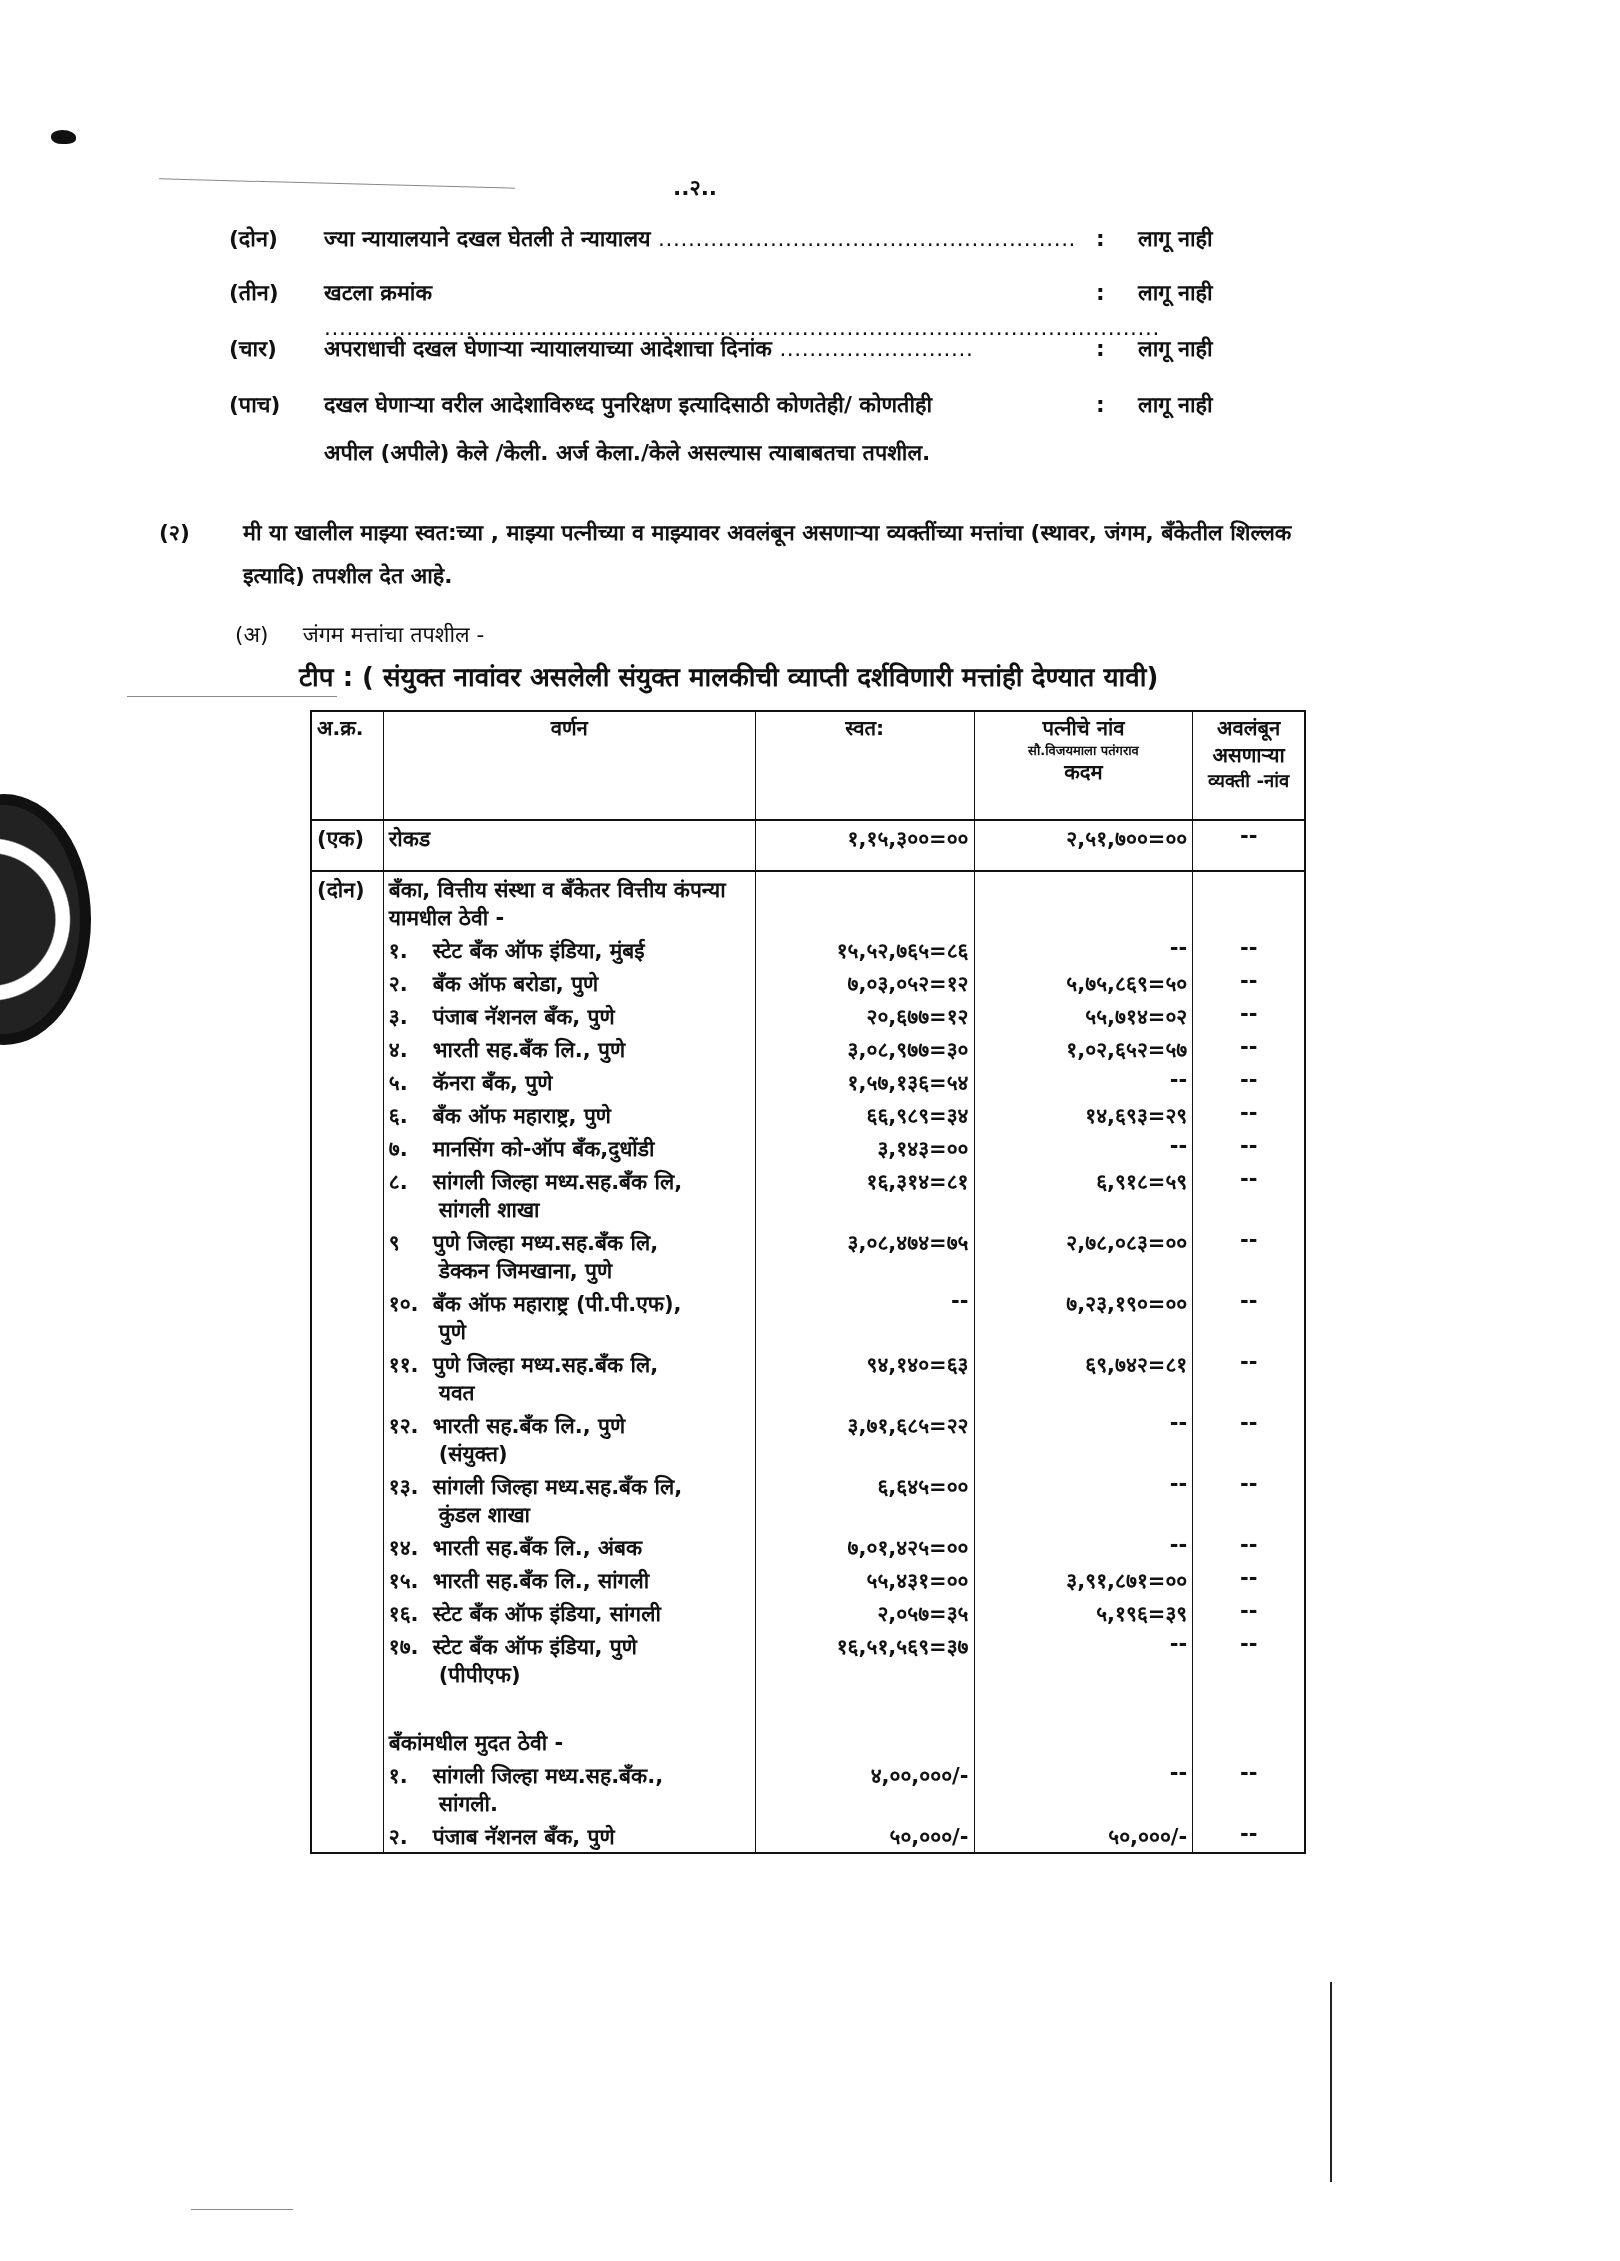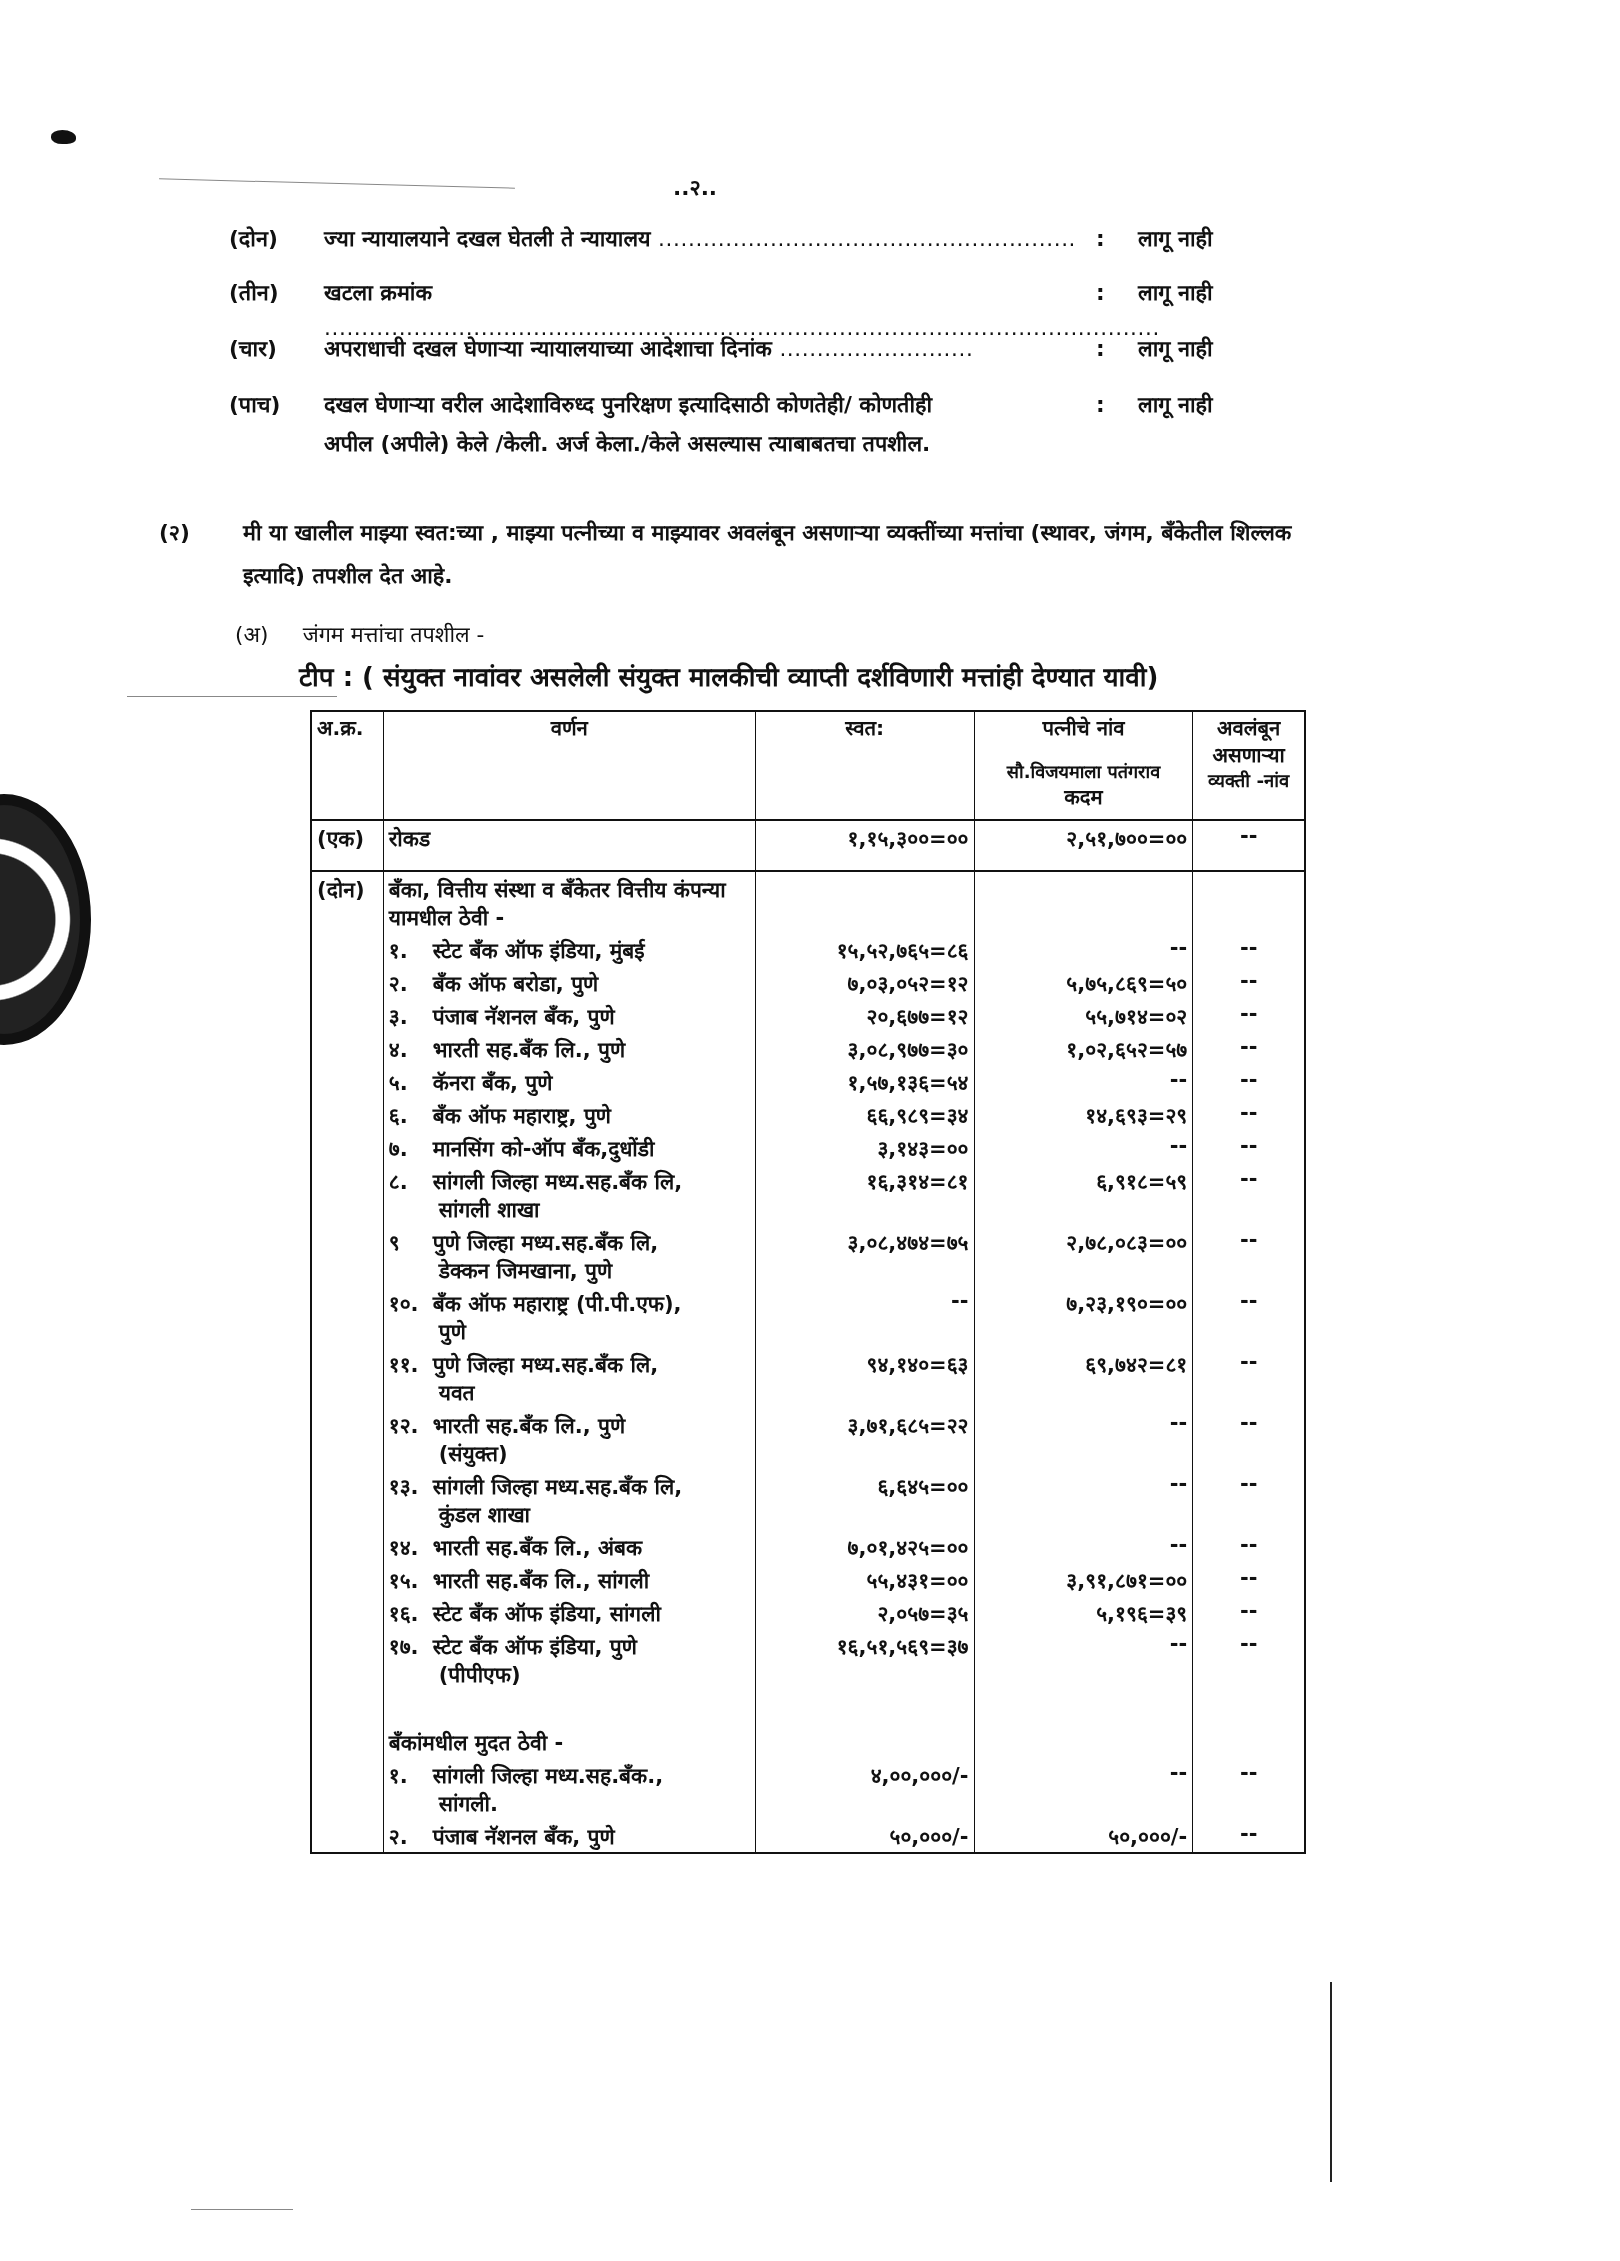--- a/index.html
+++ b/index.html
@@ -81,21 +81,21 @@
 <div class="item-row" style="top:332px;">
   <span class="lbl">(चार)</span>
   <span class="txt"><span>अपराधाची दखल घेणाऱ्या न्यायालयाच्या आदेशाचा दिनांक</span> <span class="dots">..........................</span></span>
   <span class="colon">:</span>
   <span class="val">लागू नाही</span>
 </div>
 <div class="item-row" style="top:388px;">
   <span class="lbl">(पाच)</span>
   <span class="txt">
     <span>दखल घेणाऱ्या वरील आदेशाविरुध्द पुनरिक्षण इत्यादिसाठी कोणतेही/ कोणतीही</span><br>
-    <span style="display:inline-block;margin-top:4px;">अपील (अपीले) केले /केली. अर्ज केला./केले असल्यास त्याबाबतचा तपशील.</span>
+    <span style="display:inline-block;margin-top:13px;">अपील (अपीले) केले /केली. अर्ज केला./केले असल्यास त्याबाबतचा तपशील.</span>
   </span>
   <span class="colon">:</span>
   <span class="val">लागू नाही</span>
 </div>
 
 <div class="para" style="top:511px;">
   <span class="num">(२)</span>
   <span class="body">मी या खालील माझ्या स्वत:च्या , माझ्या पत्नीच्या व माझ्यावर अवलंबून असणाऱ्या व्यक्तींच्या मत्तांचा (स्थावर, जंगम, बँकेतील शिल्लक इत्यादि) तपशील देत आहे.</span>
 </div>
 
@@ -107,21 +107,21 @@
 <div class="note" style="top:658px;">टीप : ( संयुक्त नावांवर असलेली संयुक्त मालकीची व्याप्ती दर्शविणारी मत्तांही देण्यात यावी)</div>
 
 <table class="assets">
   <thead>
     <tr>
       <th class="c-sr" style="text-align:left;">अ.क्र.</th>
       <th class="c-desc">वर्णन</th>
       <th class="c-self" style="text-align:center;">स्वत:</th>
       <th class="c-spouse" style="text-align:center;">
         <div>पत्नीचे नांव</div>
-        <div style="white-space:nowrap;font-size:18px;margin-top:18px;">सौ.विजयमाला पतंगराव</div>
+        <div style="white-space:nowrap;font-size:13px;">सौ.विजयमाला पतंगराव</div>
         <div>कदम</div>
       </th>
       <th class="c-dep">
         <div>अवलंबून</div>
         <div>असणाऱ्या</div>
         <div style="white-space:nowrap;font-size:18.4px;">व्यक्ती -नांव</div>
       </th>
     </tr>
   </thead>
   <tbody>

